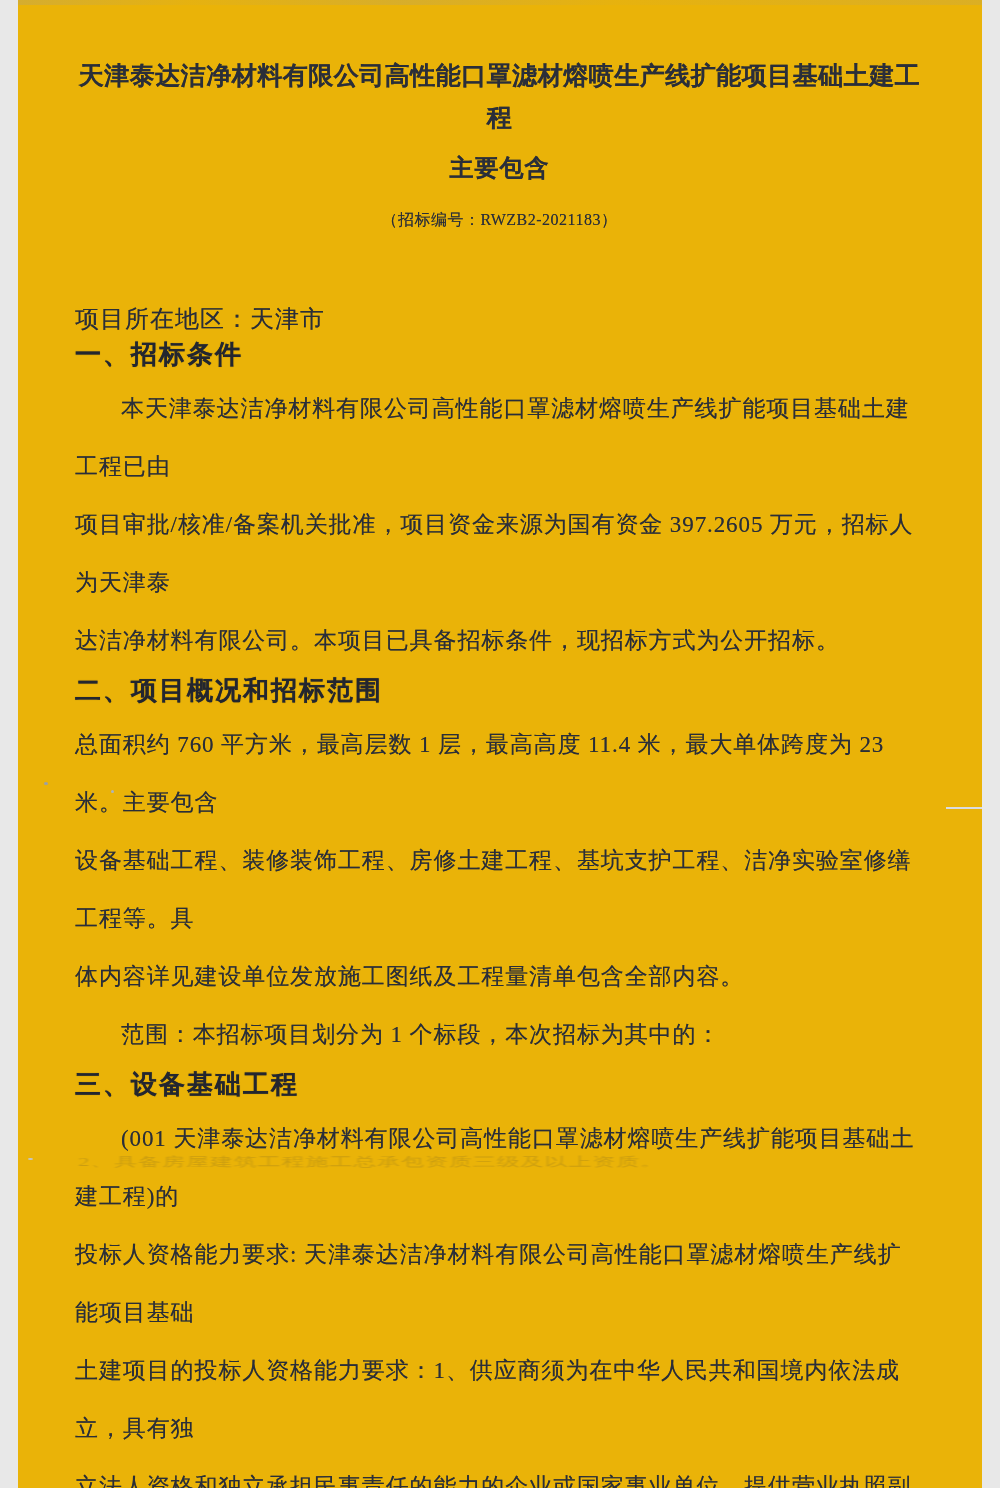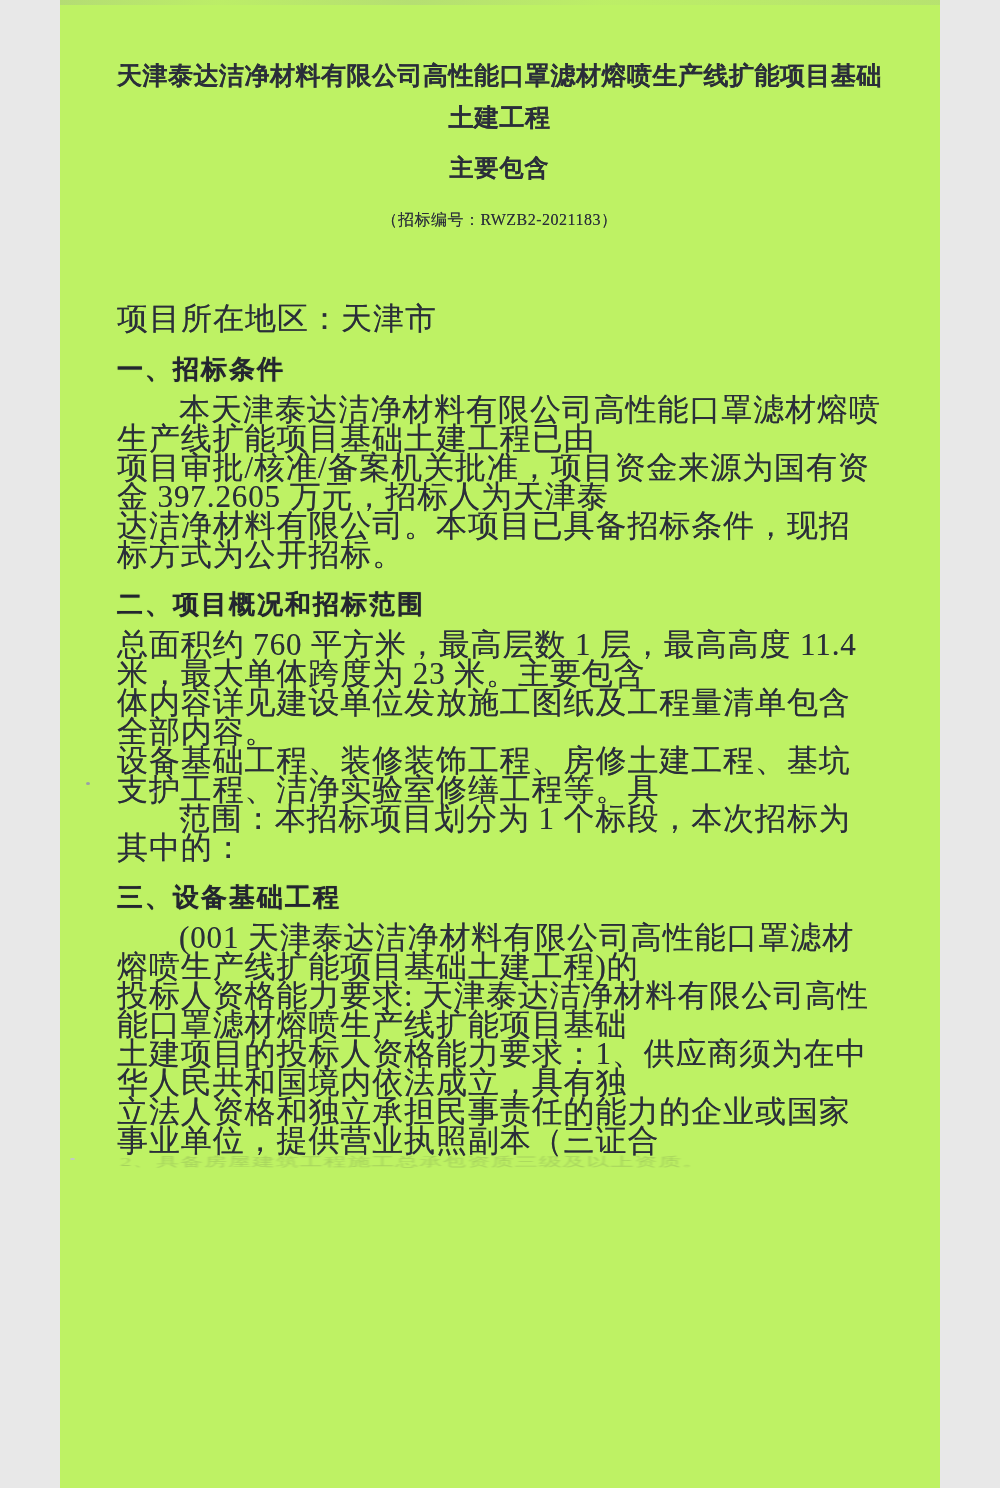--- a/index.html
+++ b/index.html
@@ -2,24 +2,24 @@
 <html><head>
 <meta charset="utf-8">
 <style>
   html, body {
     margin: 0;
     padding: 0;
     background: #e8e8e8;
   }
   .page {
     position: relative;
-    width: 880px;
+    width: 964px;
     height: 1488px;
     margin: 0 auto;
-    background: #bef264;
+    background: #eab308;
     overflow: hidden;
     color: #2a2e39;
     font-family: "Liberation Serif", "DejaVu Serif", serif;
     box-sizing: border-box;
     padding: 55px 58px 12px 57px;
   }
   
   .scan-top-strip {
     position: absolute;
     top: 0; left: 0; right: 0;
@@ -57,39 +57,38 @@
   .tender-no {
     font-size: 16px;
     font-weight: 400;
     line-height: 36px;
     margin-top: 16px;
     letter-spacing: 0.5px;
     text-shadow: 0 0 0.5px rgba(42,46,57,0.6);
   }
   .location-line {
     margin-top: 66px;
-    font-size: 31px;
+    font-size: 24px;
     line-height: 30px;
     letter-spacing: 1px;
     text-shadow: 0 0 0.5px rgba(42,46,57,0.6);
   }
   .sec-heading {
     font-family: "Liberation Sans", "DejaVu Sans", sans-serif;
     font-weight: 700;
     font-size: 26px;
     line-height: 40px;
     letter-spacing: 2px;
     color: #23262f;
-    margin-top: 15px;
     margin-bottom: 6px;
     text-shadow: 0 0 0.7px rgba(35,38,47,0.8);
   }
   .doc-line {
-    font-size: 31px;
-    line-height: 29px;
+    font-size: 23px;
+    line-height: 58px;
     letter-spacing: 0.9px;
     white-space: pre-wrap;
     text-shadow: 0 0 0.5px rgba(42,46,57,0.6);
   }
   .ind { text-indent: 2em; }
   
   .ghost-line {
     position: absolute;
     left: 60px;
     top: 1146px;
@@ -118,22 +117,22 @@
 
   <div class="location-line">项目所在地区：天津市</div>
 
   <div class="sec-heading">一、招标条件</div>
   <div class="doc-line ind">本天津泰达洁净材料有限公司高性能口罩滤材熔喷生产线扩能项目基础土建工程已由</div>
   <div class="doc-line">项目审批/核准/备案机关批准，项目资金来源为国有资金 397.2605 万元，招标人为天津泰</div>
   <div class="doc-line">达洁净材料有限公司。本项目已具备招标条件，现招标方式为公开招标。</div>
 
   <div class="sec-heading">二、项目概况和招标范围</div>
   <div class="doc-line">总面积约 760 平方米，最高层数 1 层，最高高度 11.4 米，最大单体跨度为 23 米。主要包含</div>
+  <div class="doc-line">设备基础工程、装修装饰工程、房修土建工程、基坑支护工程、洁净实验室修缮工程等。具</div>
   <div class="doc-line">体内容详见建设单位发放施工图纸及工程量清单包含全部内容。</div>
-  <div class="doc-line">设备基础工程、装修装饰工程、房修土建工程、基坑支护工程、洁净实验室修缮工程等。具</div>
   <div class="doc-line ind">范围：本招标项目划分为 1 个标段，本次招标为其中的：</div>
 
   <div class="sec-heading">三、设备基础工程</div>
   <div class="doc-line ind">(001 天津泰达洁净材料有限公司高性能口罩滤材熔喷生产线扩能项目基础土建工程)的</div>
   <div class="doc-line">投标人资格能力要求: 天津泰达洁净材料有限公司高性能口罩滤材熔喷生产线扩能项目基础</div>
   <div class="doc-line">土建项目的投标人资格能力要求：1、供应商须为在中华人民共和国境内依法成立，具有独</div>
   <div class="doc-line">立法人资格和独立承担民事责任的能力的企业或国家事业单位，提供营业执照副本（三证合</div>
 
   <div class="ghost-line">2、具备房屋建筑工程施工总承包资质三级及以上资质。</div>
   <div class="speck" style="left:26px; top:782px; width:4px; height:3px;"></div>

